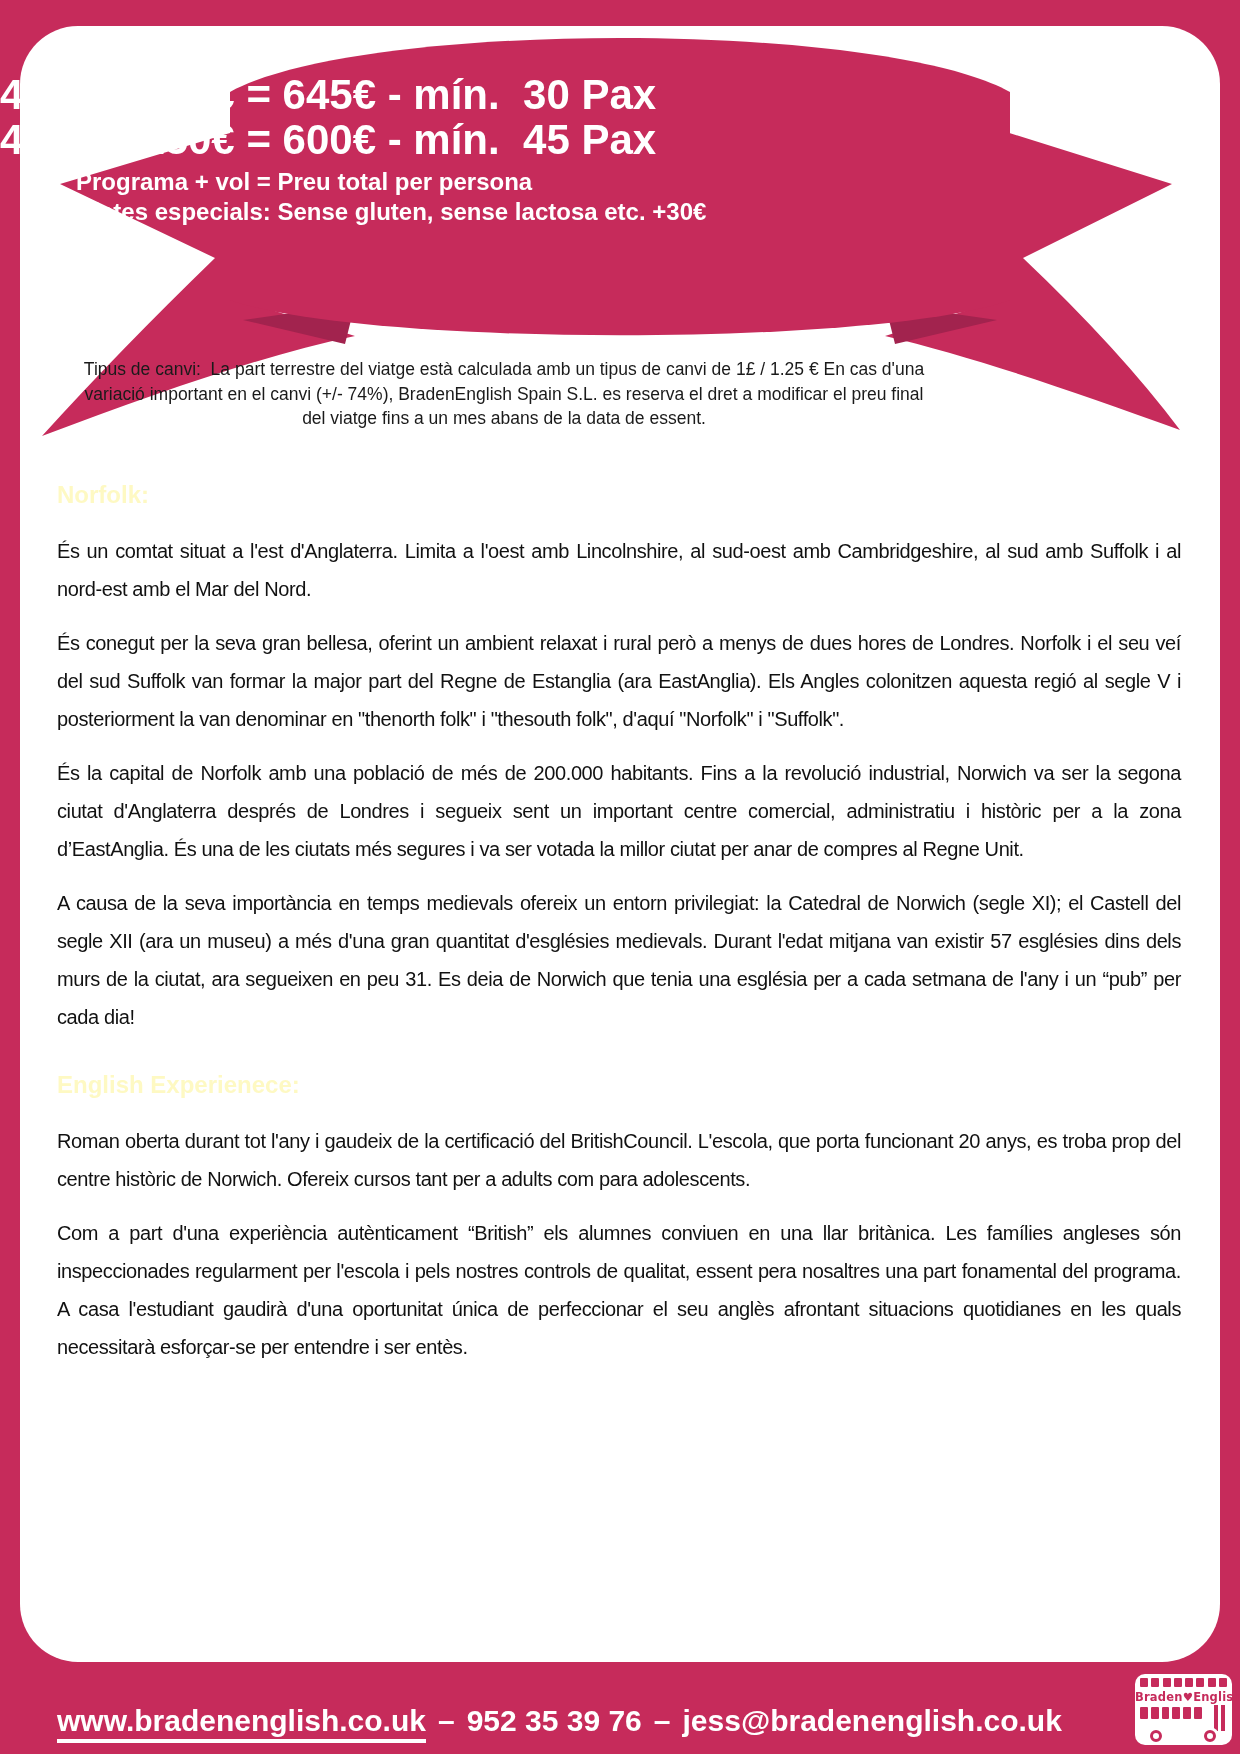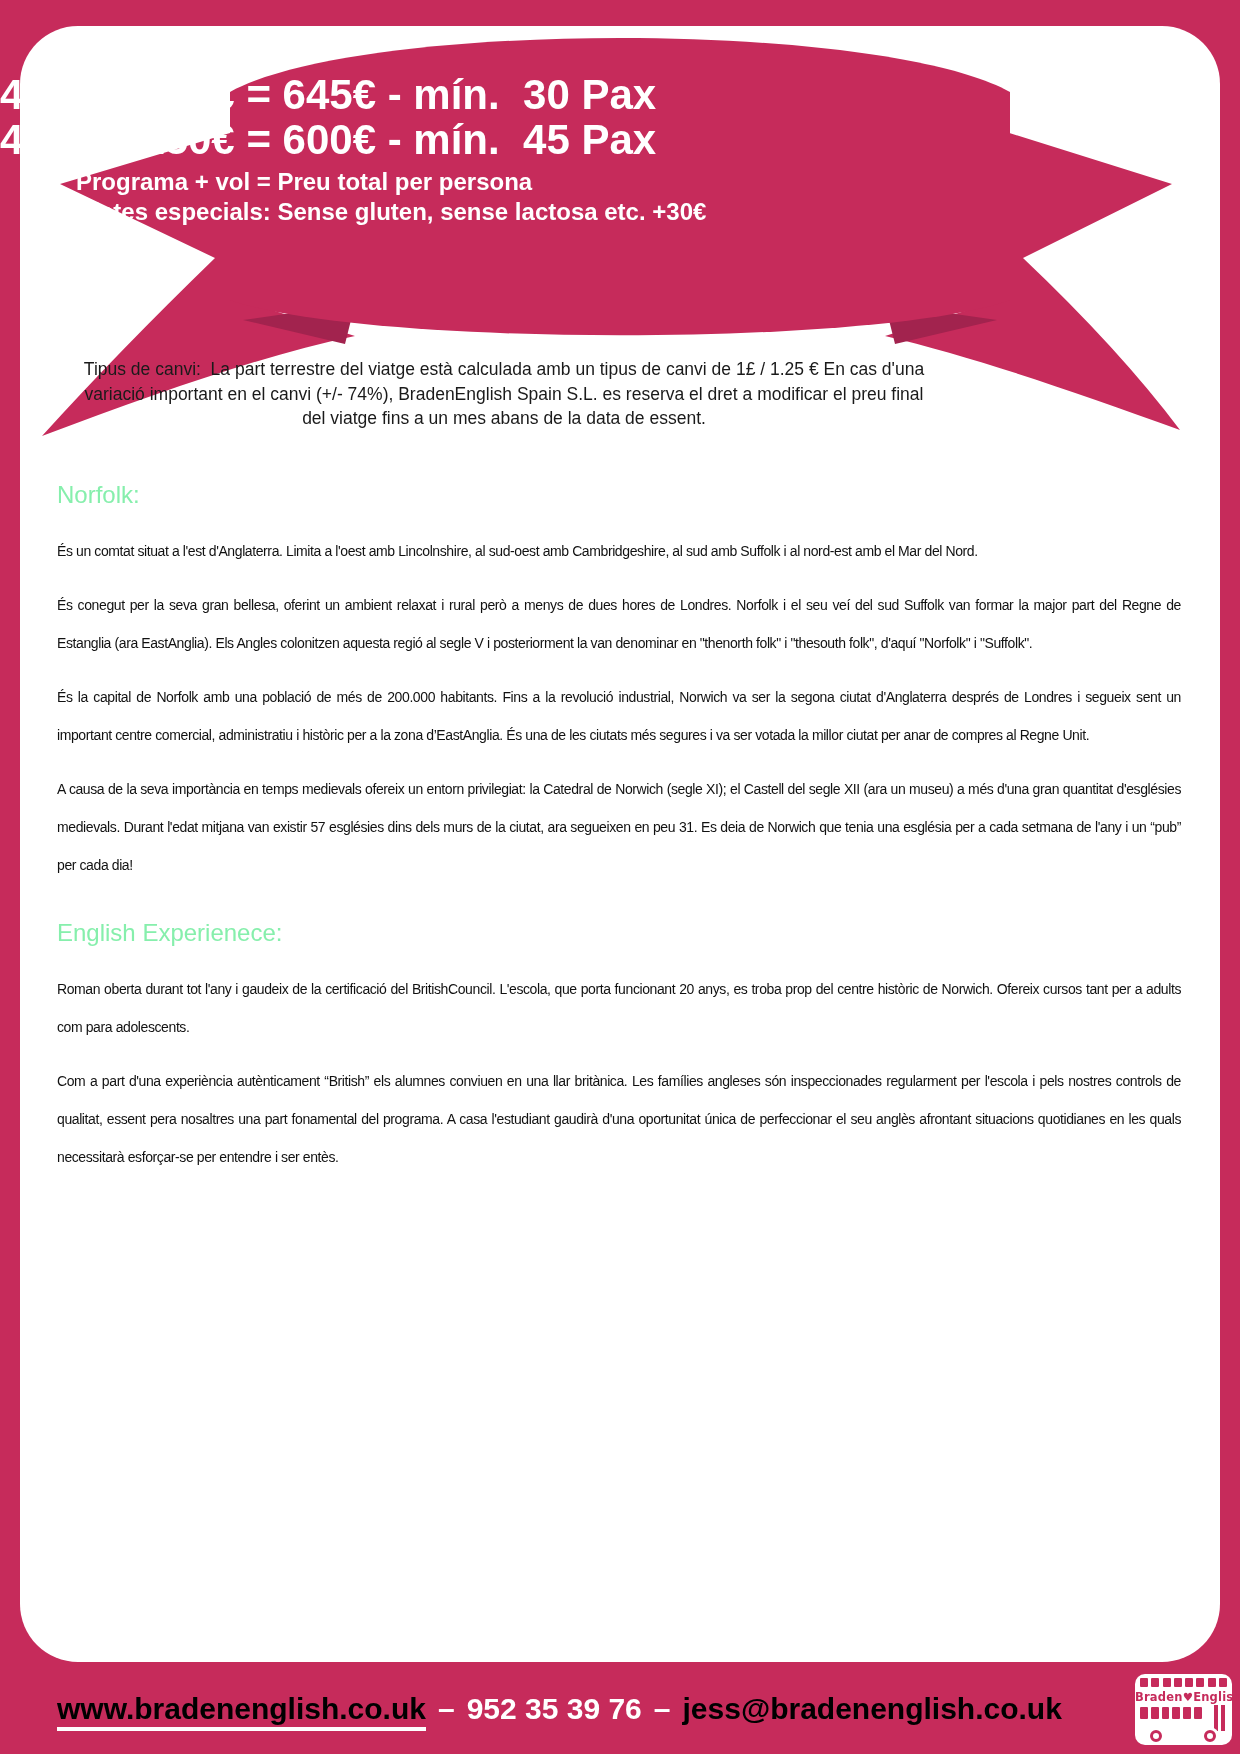--- a/index.html
+++ b/index.html
@@ -43,34 +43,34 @@
     position:absolute;top:357px;left:0;width:1008px;
     text-align:center;z-index:3;color:#1a1a1a;
     font-size:17.5px;line-height:24.5px;
   }
   .note div{white-space:pre;}
   .content{
     position:absolute;top:472px;left:57px;width:1128px;
     z-index:3;color:#111;
   }
   .content h2{
-    color:#86efac;font-size:24px;line-height:30px;
-    font-weight:normal;margin:34px 0 22px 0;
+    color:#fef9c3;font-size:24px;line-height:30px;
+    font-weight:bold;margin:34px 0 22px 0;
   }
   .content h2.first{margin-top:8px;}
   .content p{
-    font-size:14px;line-height:38px;letter-spacing:-0.4px;
+    font-size:20px;line-height:38px;letter-spacing:-0.4px;
     text-align:justify;margin:0 4px 16px 0;
   }
   .footer-text{
     position:absolute;left:57px;top:1692px;z-index:3;
     color:#fff;font-size:30px;font-weight:bold;white-space:nowrap;
   }
   .footer-text .sep{margin:0 12px;}
-  .footer-text a{color:#000000;text-decoration:none;}
+  .footer-text a{color:#ffffff;text-decoration:none;margin-top:12px;}
   .site-link{
     display:inline-block;border-bottom:4px solid #fff;padding-bottom:1px;
   }
   
   .bus-logo{
     position:absolute;right:5px;bottom:4px;width:100px;height:76px;z-index:3;
   }
   .bus-body{
     position:absolute;top:0;left:0;width:97px;height:71px;
     background:#fff;border-radius:10px;

